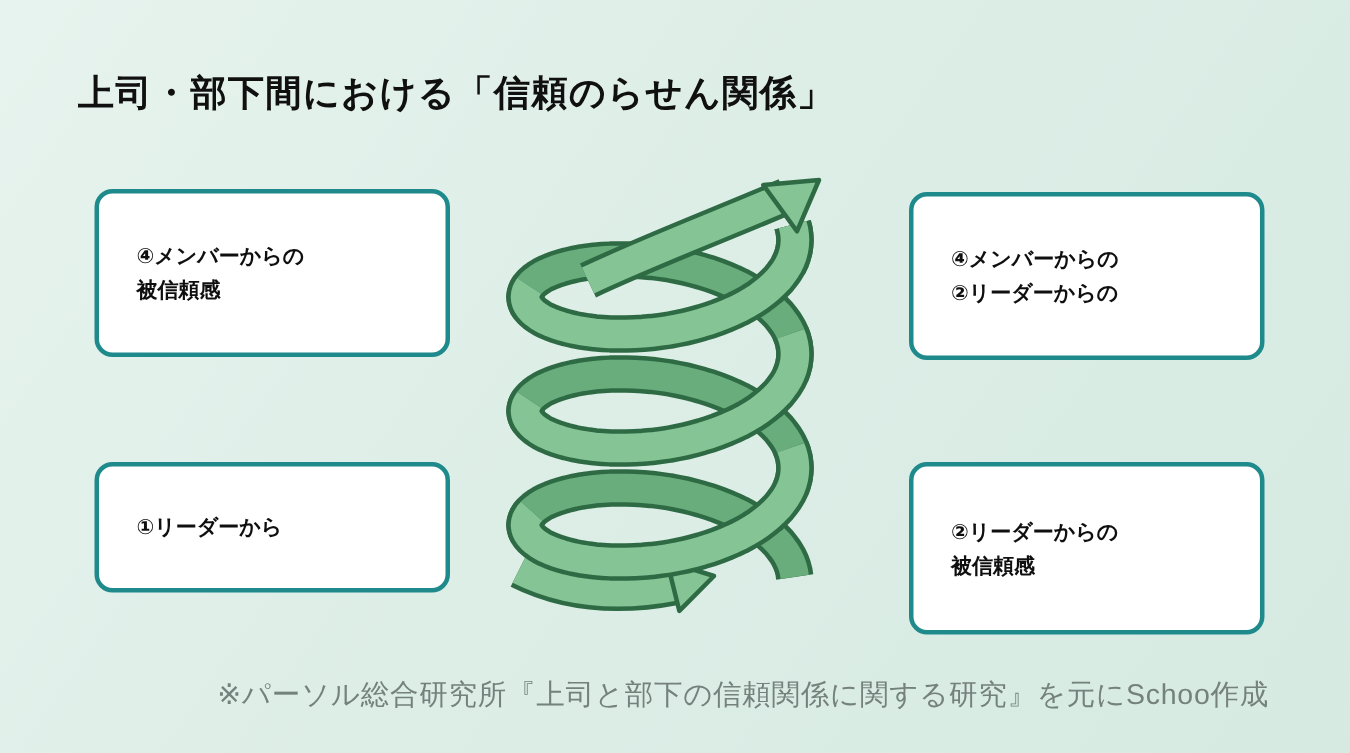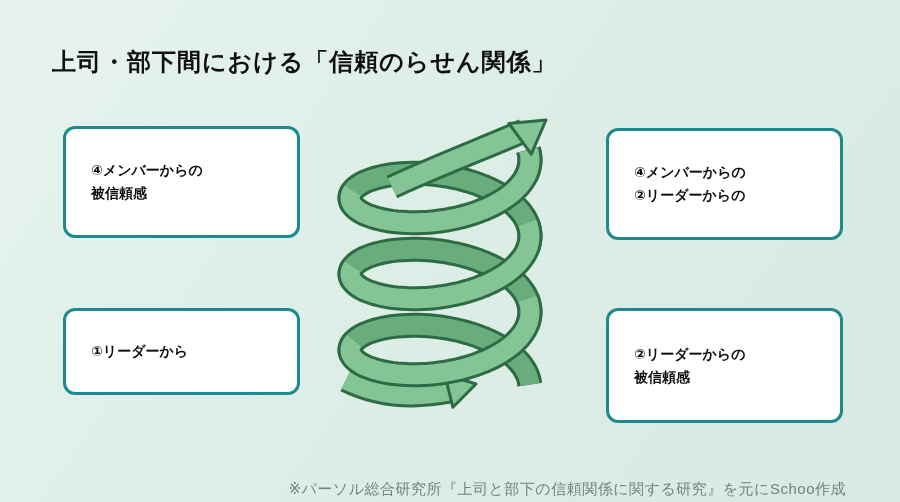--- a/index.html
+++ b/index.html
@@ -18,22 +18,22 @@
     display:flex;flex-direction:column;justify-content:center;
     padding-left:25px;padding-right:8px;
     font-size:14px;font-weight:bold;color:#0f0f0f;line-height:1.62;
   }
   .box-tl{left:63px;top:126px;}
   .box-tr{left:606px;top:128px;}
   .box-bl{left:63px;top:308px;height:87px;}
   .box-br{left:606px;top:308px;height:115px;}
   .spiral-svg{position:absolute;left:330px;top:103px;width:260px;height:335px;}
   .footnote{
-    position:absolute;right:54px;bottom:3px;
-    font-size:15px;color:#75817d;letter-spacing:0.5px;
+    position:absolute;right:54px;bottom:26px;
+    font-size:19px;color:#75817d;letter-spacing:0.5px;
   }
 </style>
 </head>
 <body>
 
 <div class="slide">
 
   <div class="title">上司・部下間における「信頼のらせん関係」</div>
 
   <div class="box box-tl">

